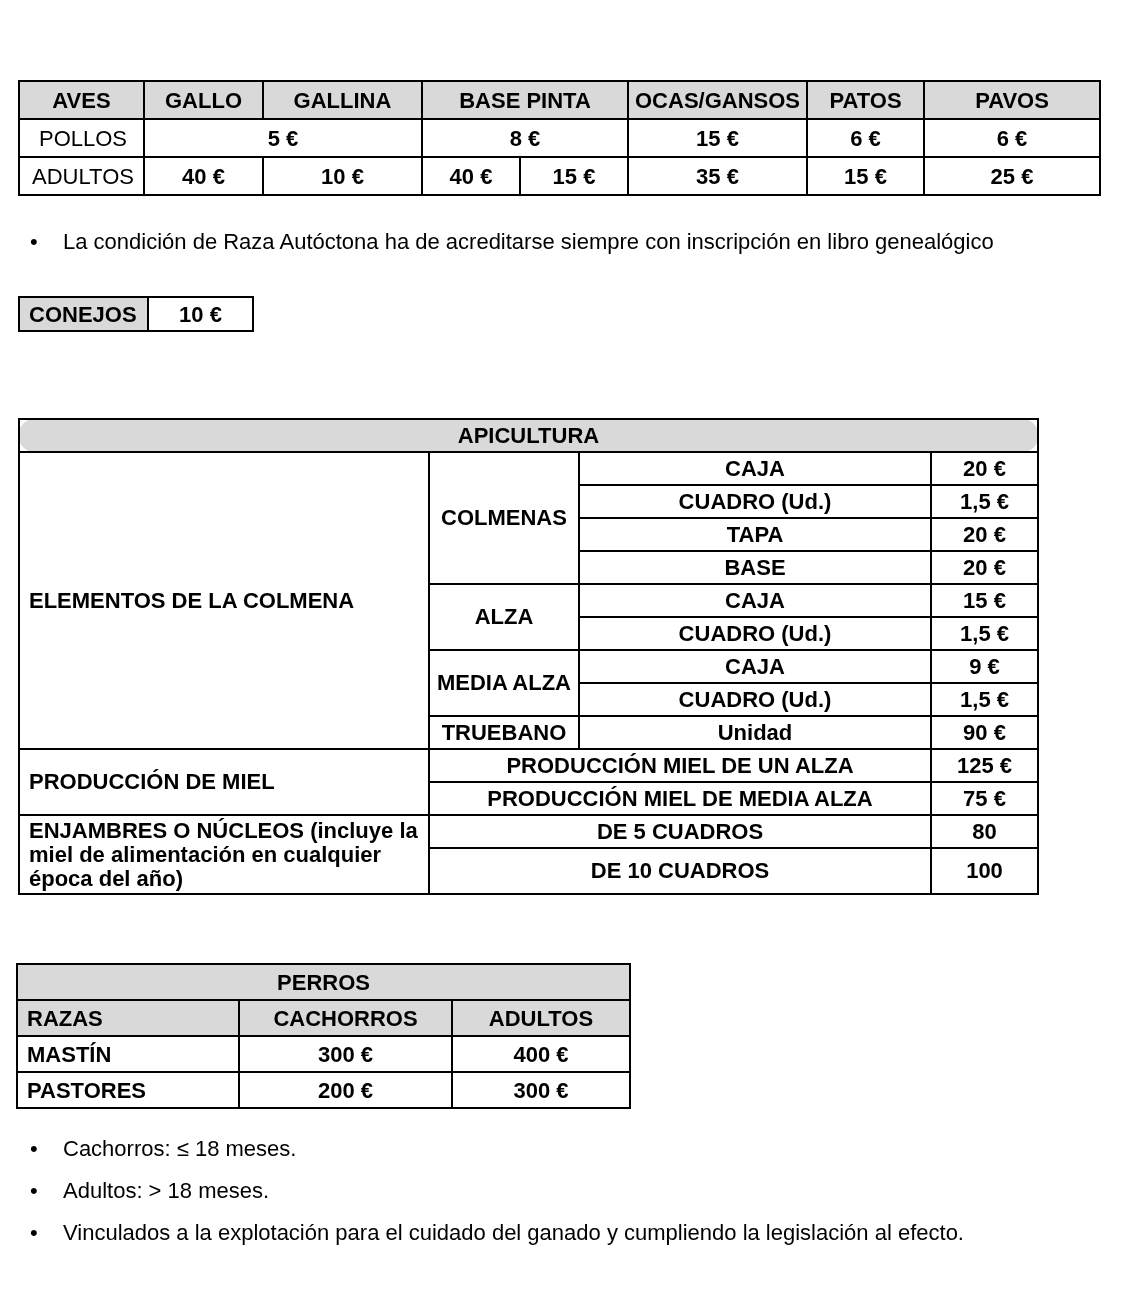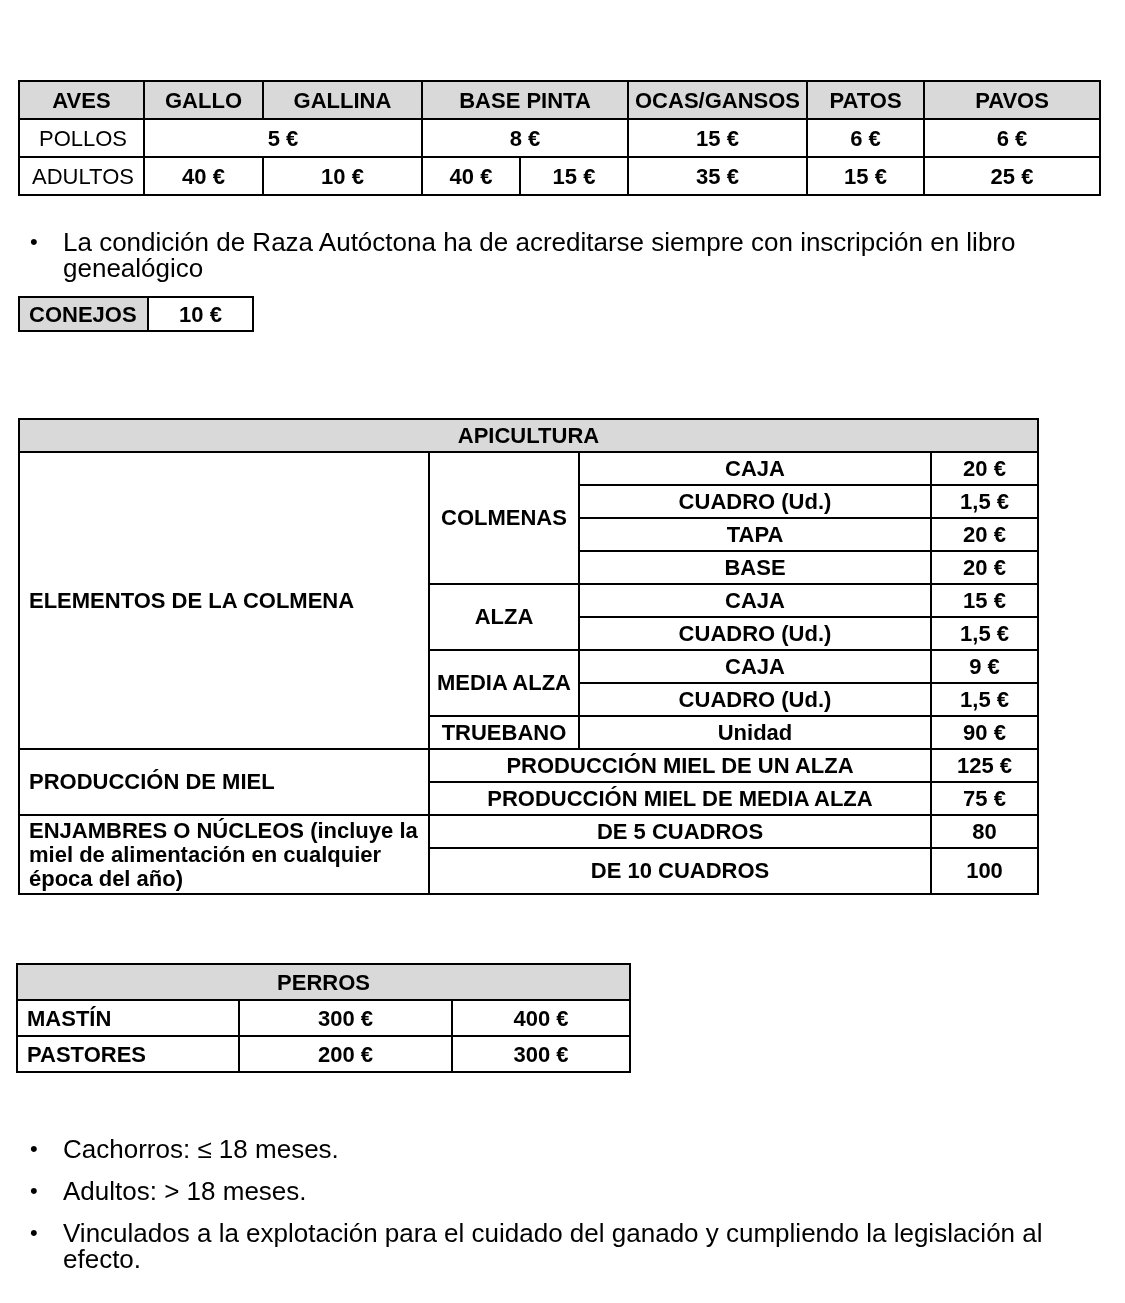--- a/index.html
+++ b/index.html
@@ -12,28 +12,28 @@
     border:2px solid #000000;font-size:22px;font-weight:bold;
     text-align:center;vertical-align:middle;padding:2px 6px;line-height:25px;
     overflow:hidden;
   }
   .gray{background:#d9d9d9;}
   .left{text-align:left;padding-left:9px;}
   .regular{font-weight:normal;text-align:center;}
   .abs{position:absolute;}
   .bullet-row{display:flex;align-items:flex-start;}
   .bullet-glyph{width:33px;flex:0 0 33px;font-size:22px;line-height:26px;}
-  .bullet-text{font-size:26px;line-height:26px;font-weight:normal;}
+  .bullet-text{font-size:22px;line-height:26px;font-weight:normal;}
   #aves-table{left:18px;top:80px;}
   #aves-table td{height:32px;}
   #note-aves{left:30px;top:229px;width:1060px;}
   #conejos-table{left:18px;top:296px;}
   #conejos-table td{height:28px;}
   #apicultura-table{left:18px;top:418px;}
-  #apicultura-table td{height:27px;line-height:24px;}
+  #apicultura-table td{height:27px;line-height:24px;border-radius:15px;}
   #apicultura-table td.tall{height:40px;margin-top:14px;}
   #perros-table{left:16px;top:963px;}
   #perros-table td{height:30px;}
   #notes-bottom{left:30px;top:1136px;width:1070px;}
   #notes-bottom .bullet-row{margin-bottom:16px;}
 </style>
 </head>
 <body>
 
 <table id="aves-table" class="abs">
@@ -171,20 +171,25 @@
 
 <table id="perros-table" class="abs">
   <colgroup>
       <col style="width:222px">
       <col style="width:213px">
       <col style="width:178px">
     </colgroup>
   <tbody>
       <tr>
     <td class="gray" colspan="3">PERROS</td>
+  </tr>
+  <tr>
+    <td class="gray left">RAZAS</td>
+    <td class="gray">CACHORROS</td>
+    <td class="gray">ADULTOS</td>
   </tr>
   <tr>
     <td class="left">MASTÍN</td>
     <td>300 €</td>
     <td>400 €</td>
   </tr>
   <tr>
     <td class="left">PASTORES</td>
     <td>200 €</td>
     <td>300 €</td>

